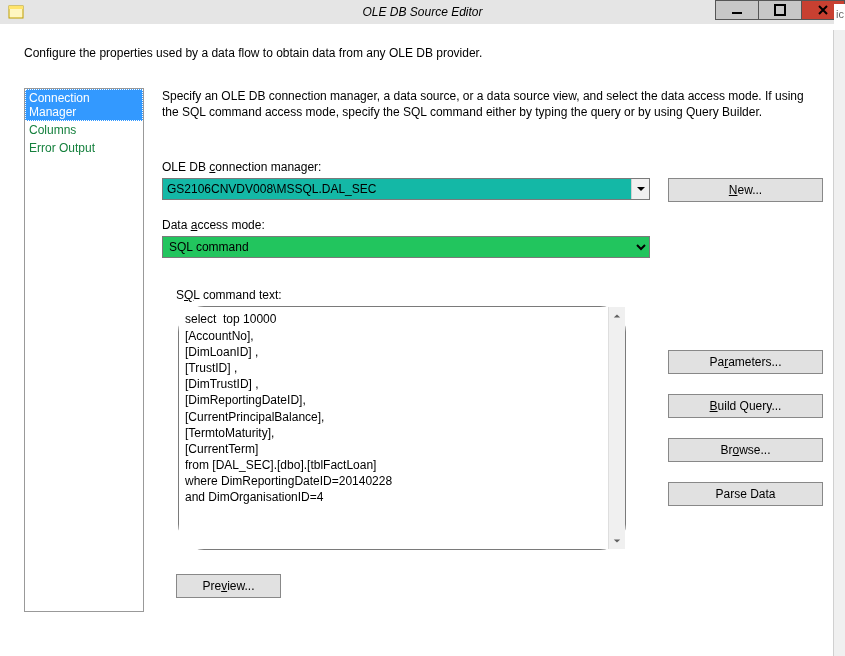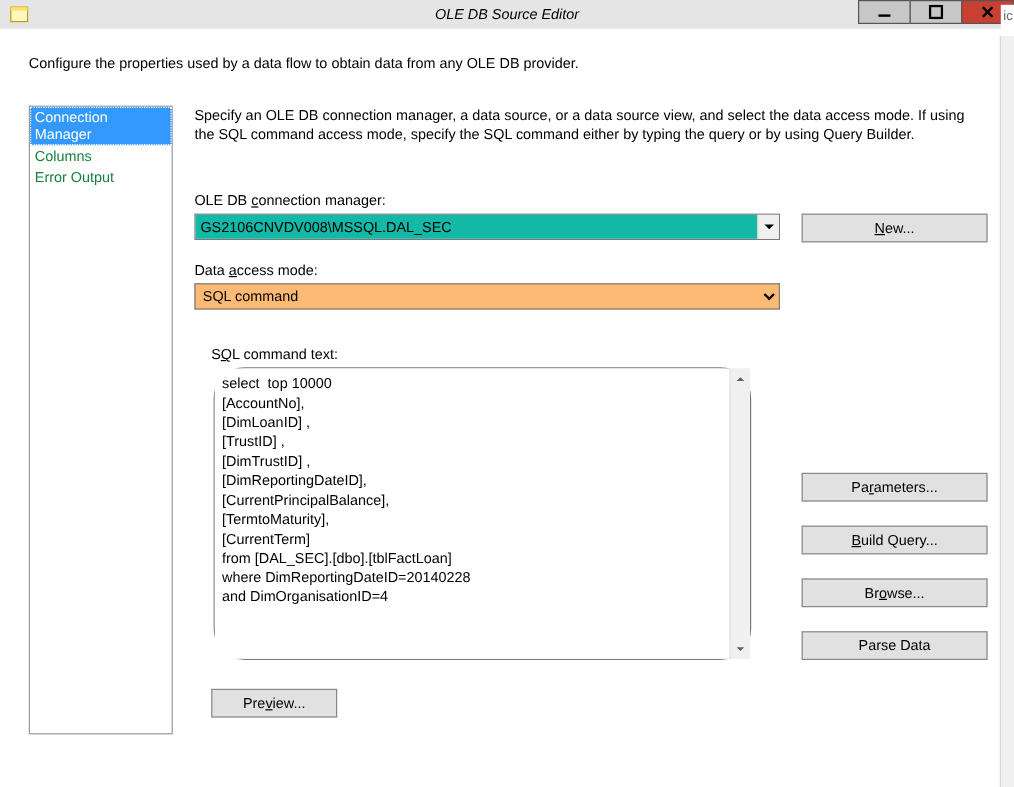--- a/index.html
+++ b/index.html
@@ -153,21 +153,21 @@
     border-left: 1px solid #d0d0d0;
     background: #f0f0f0;
   }
   select.combo-plain {
     width: 100%;
     height: 22px;
     border: 1px solid #7a7a7a;
     font-size: 12px;
     font-family: inherit;
     padding: 0 2px;
-    background: #fdba74;
+    background: #22c55e;
   }
   .btn {
     width: 155px;
     height: 24px;
     border: 1px solid #888;
     background: #e1e1e1;
     font-size: 12px;
     font-family: inherit;
     display: flex;
     align-items: center;
@@ -175,21 +175,21 @@
     cursor: default;
   }
   .btn .ul { text-decoration: underline; }
   .btn-col {
     display: flex;
     flex-direction: column;
     gap: 20px;
   }
   .sql-area {
     display: flex;
-    align-items: flex-end;
+    align-items: center;
     gap: 12px;
     margin-bottom: 16px;
     margin-top: 20px;
   }
   .ta-wrap {
     flex: 1;
     display: flex;
     border: 1px solid #7a7a7a;
     height: 244px;
     background: #fff;

